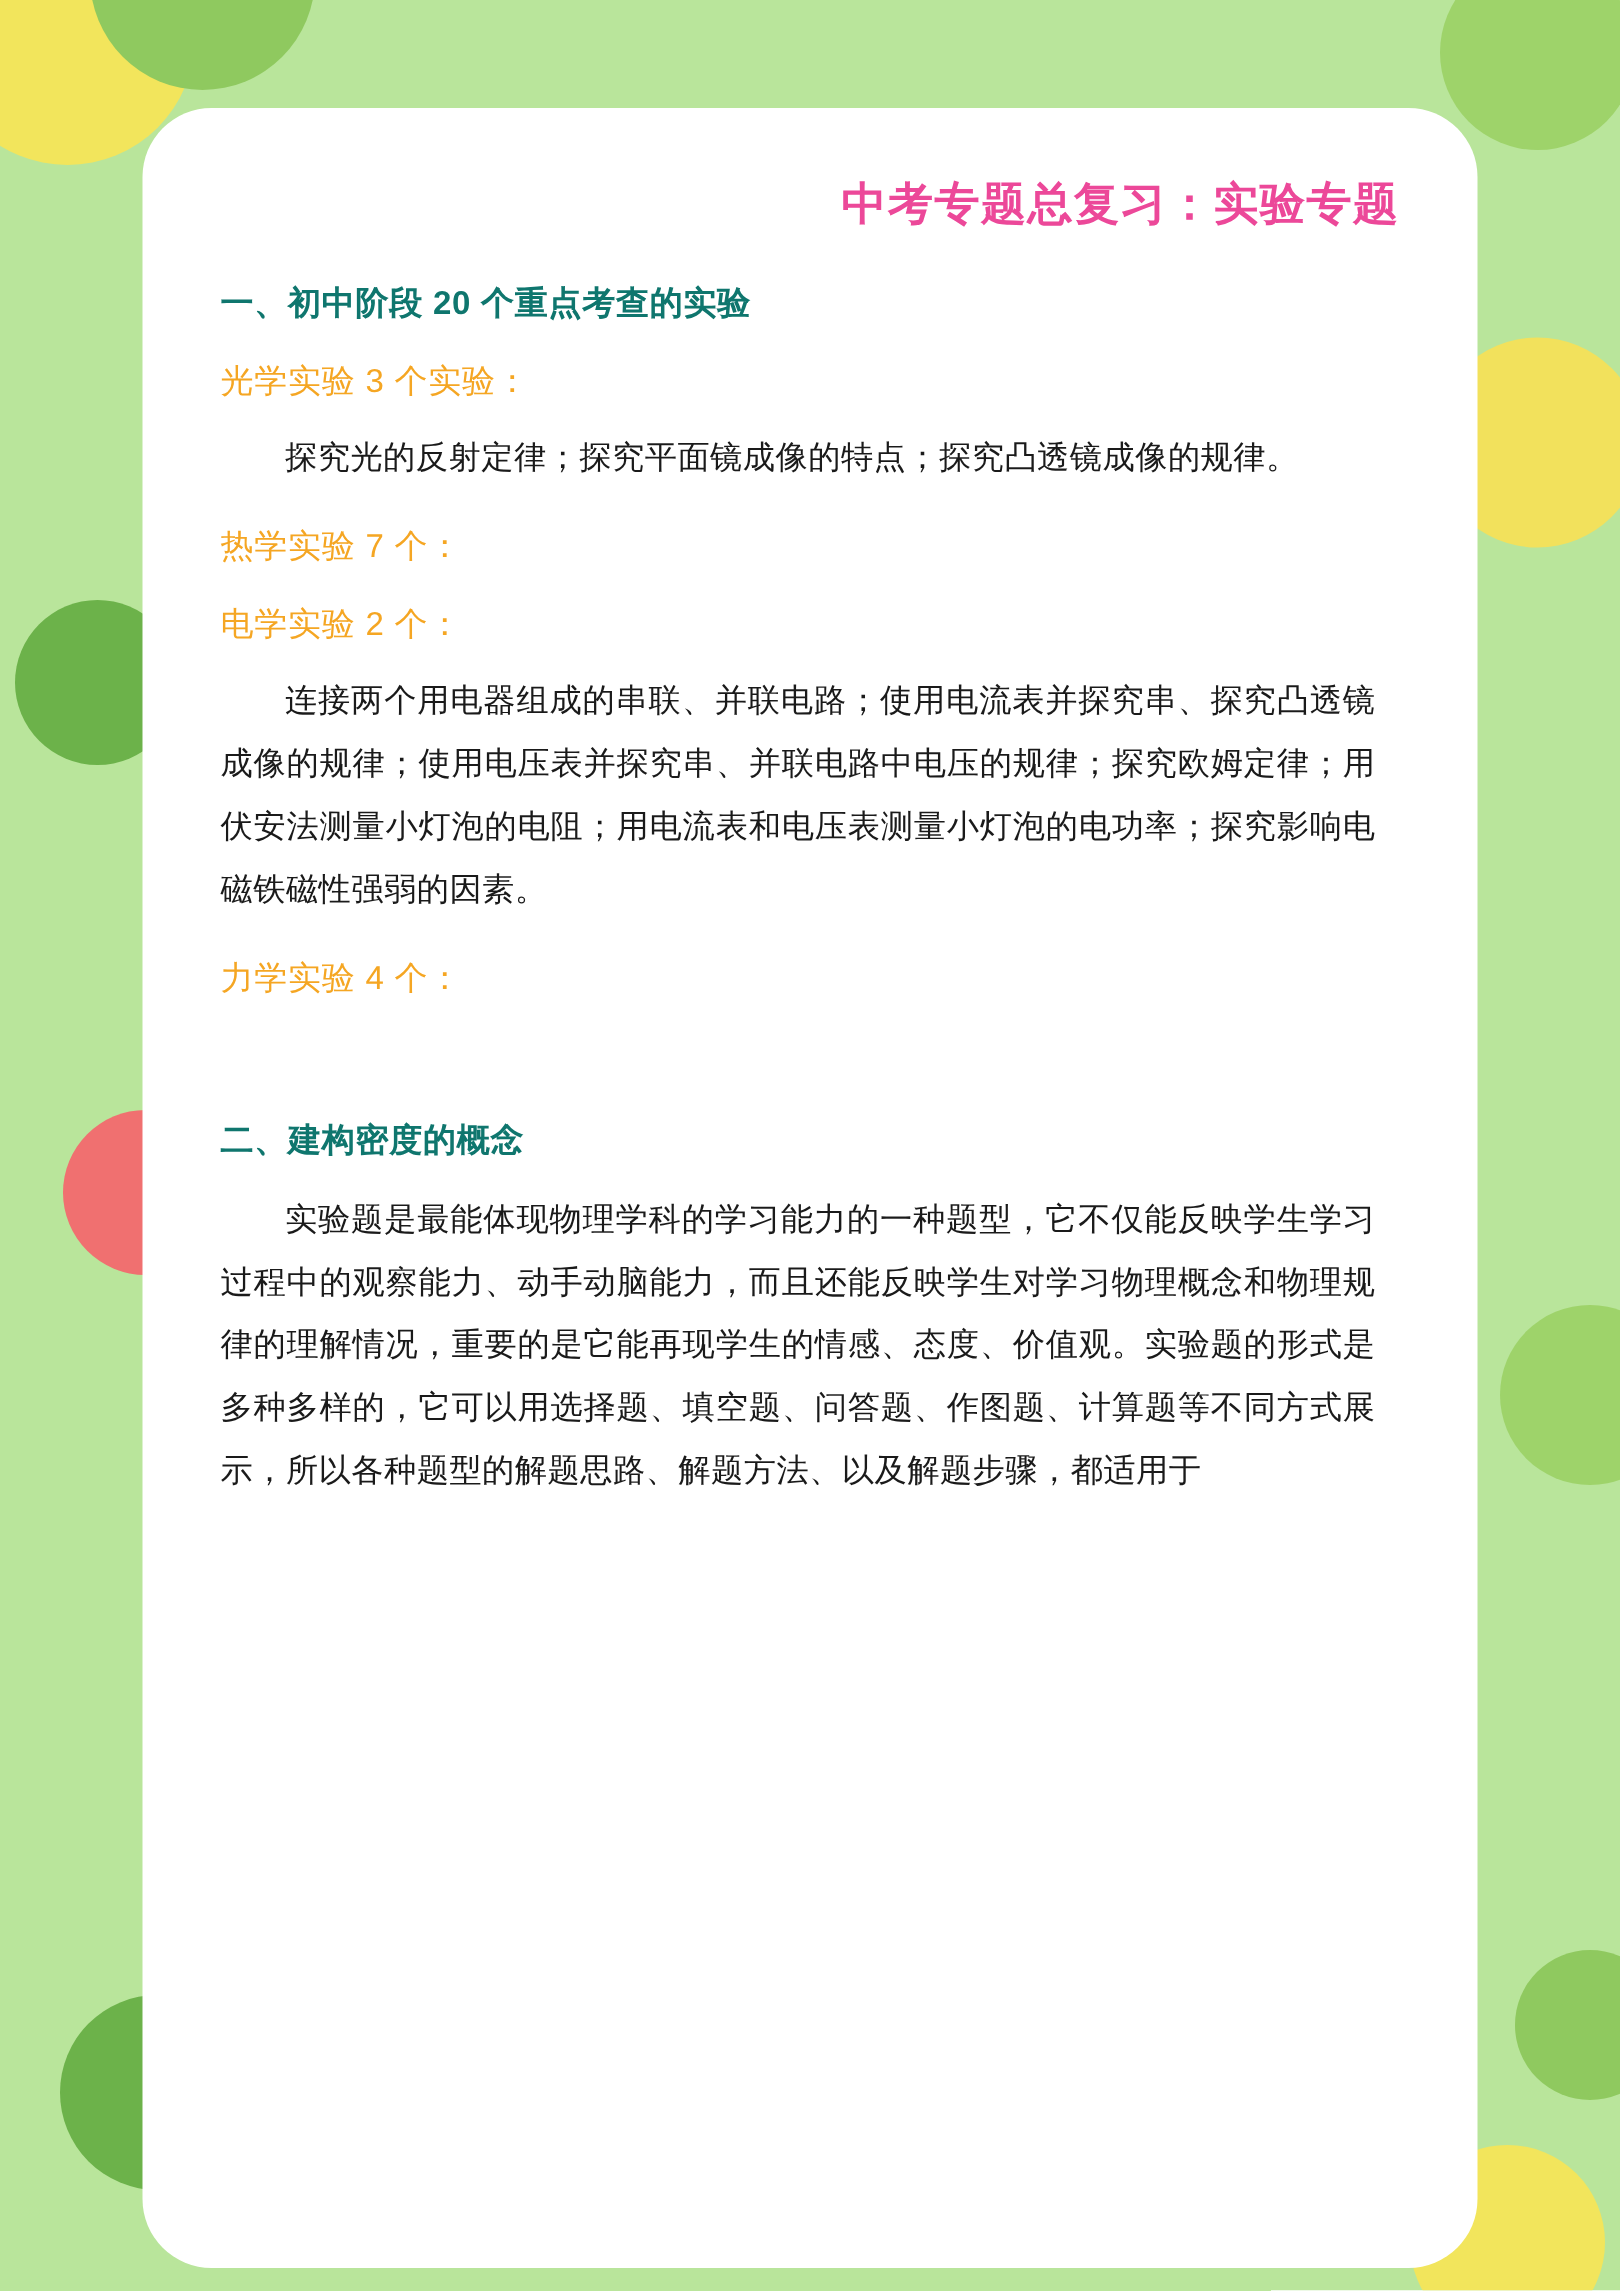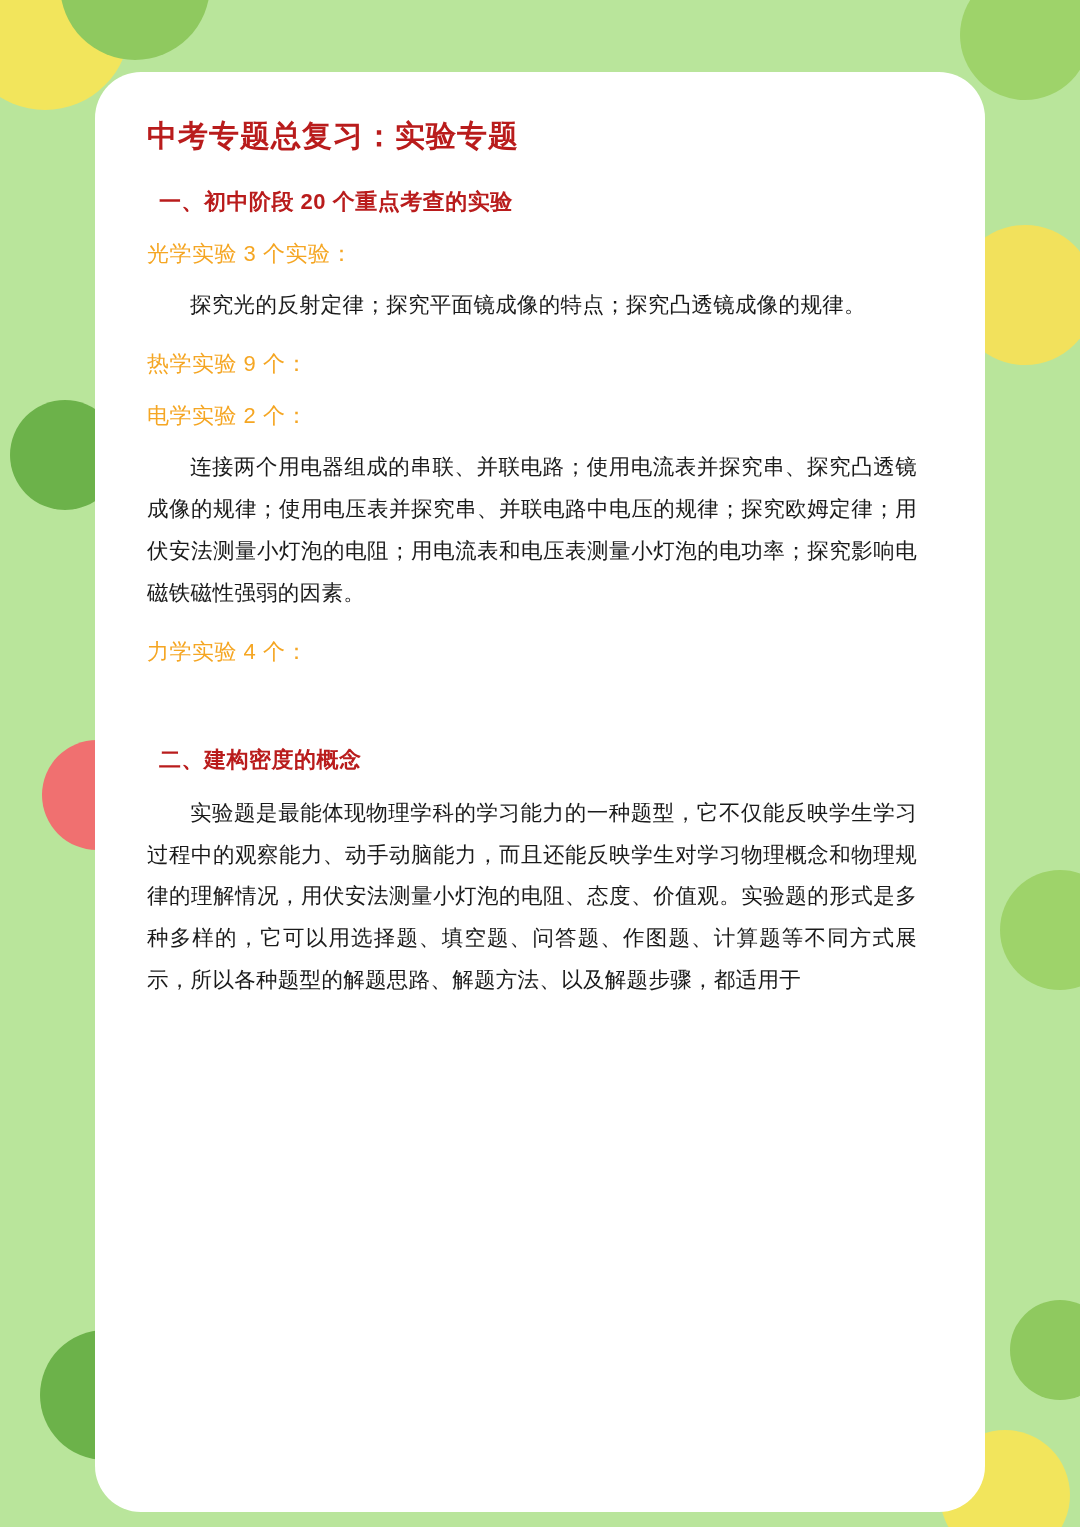--- a/index.html
+++ b/index.html
@@ -36,32 +36,32 @@
     height: 1440px;
     background: #ffffff;
     border-radius: 46px;
     box-sizing: border-box;
     padding: 30px 52px 0 52px;
     overflow: hidden;
   }
 
   h1.doc-title {
     margin: 14px 0 30px 0;
-    text-align: left;
+    text-align: right;
     font-size: 30px;
     font-weight: bold;
-    color: #b91c1c;
+    color: #ec4899;
     letter-spacing: 1px;
   }
 
   .h2 {
     font-size: 22px;
     font-weight: bold;
-    color: #b91c1c;
-    margin: 22px 0 18px 12px;
+    color: #0f766e;
+    margin: 22px 0 18px 0;
     letter-spacing: 0.5px;
   }
   .h3 {
     font-size: 22px;
     font-weight: normal;
     color: #f5a623;
     margin: 22px 0 16px 0;
     letter-spacing: 0.5px;
   }
   p.body {
@@ -96,28 +96,28 @@
 <div id="card">
 
   <h1 class="doc-title">中考专题总复习：实验专题</h1>
 
   <div>
     <div class="h2">一、初中阶段 20 个重点考查的实验</div>
 
     <div class="h3">光学实验 3 个实验：</div>
     <p class="body">探究光的反射定律；探究平面镜成像的特点；探究凸透镜成像的规律。</p>
 
-    <div class="h3">热学实验 9 个：</div>
+    <div class="h3">热学实验 7 个：</div>
 
     <div class="h3">电学实验 2 个：</div>
     <p class="body">连接两个用电器组成的串联、并联电路；使用电流表并探究串、探究凸透镜成像的规律；使用电压表并探究串、并联电路中电压的规律；探究欧姆定律；用伏安法测量小灯泡的电阻；用电流表和电压表测量小灯泡的电功率；探究影响电磁铁磁性强弱的因素。</p>
 
     <div class="h3">力学实验 4 个：</div>
   </div>
 
   <div class="spacer"></div>
 
   <div>
     <div class="h2">二、建构密度的概念</div>
-    <p class="body">实验题是最能体现物理学科的学习能力的一种题型，它不仅能反映学生学习过程中的观察能力、动手动脑能力，而且还能反映学生对学习物理概念和物理规律的理解情况，用伏安法测量小灯泡的电阻、态度、价值观。实验题的形式是多种多样的，它可以用选择题、填空题、问答题、作图题、计算题等不同方式展示，所以各种题型的解题思路、解题方法、以及解题步骤，都适用于</p>
+    <p class="body">实验题是最能体现物理学科的学习能力的一种题型，它不仅能反映学生学习过程中的观察能力、动手动脑能力，而且还能反映学生对学习物理概念和物理规律的理解情况，重要的是它能再现学生的情感、态度、价值观。实验题的形式是多种多样的，它可以用选择题、填空题、问答题、作图题、计算题等不同方式展示，所以各种题型的解题思路、解题方法、以及解题步骤，都适用于</p>
   </div>
 
 </div>
 
 </body></html>

